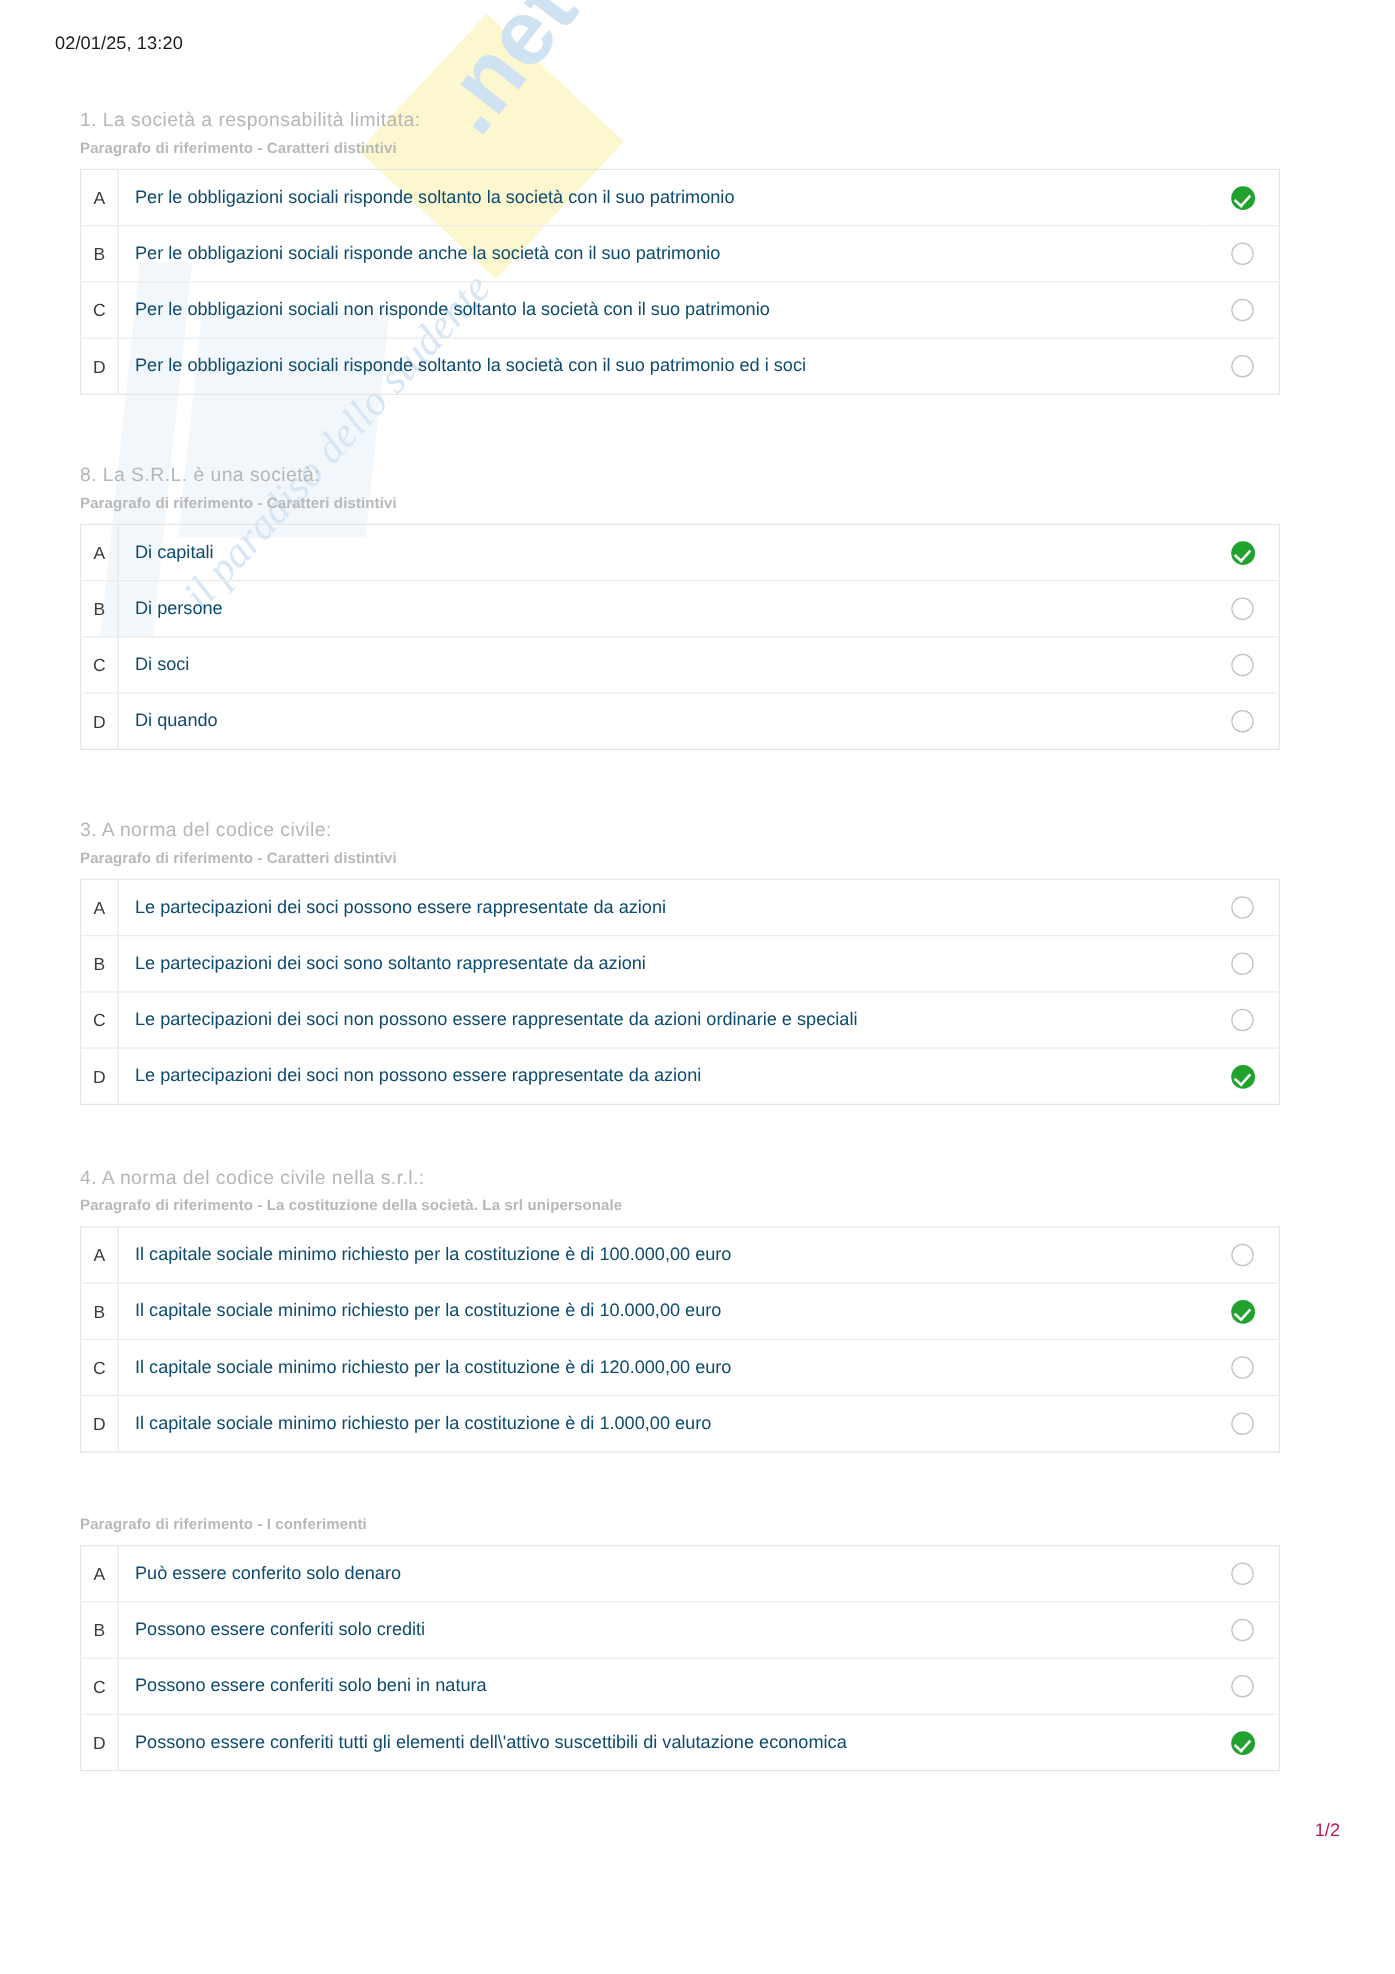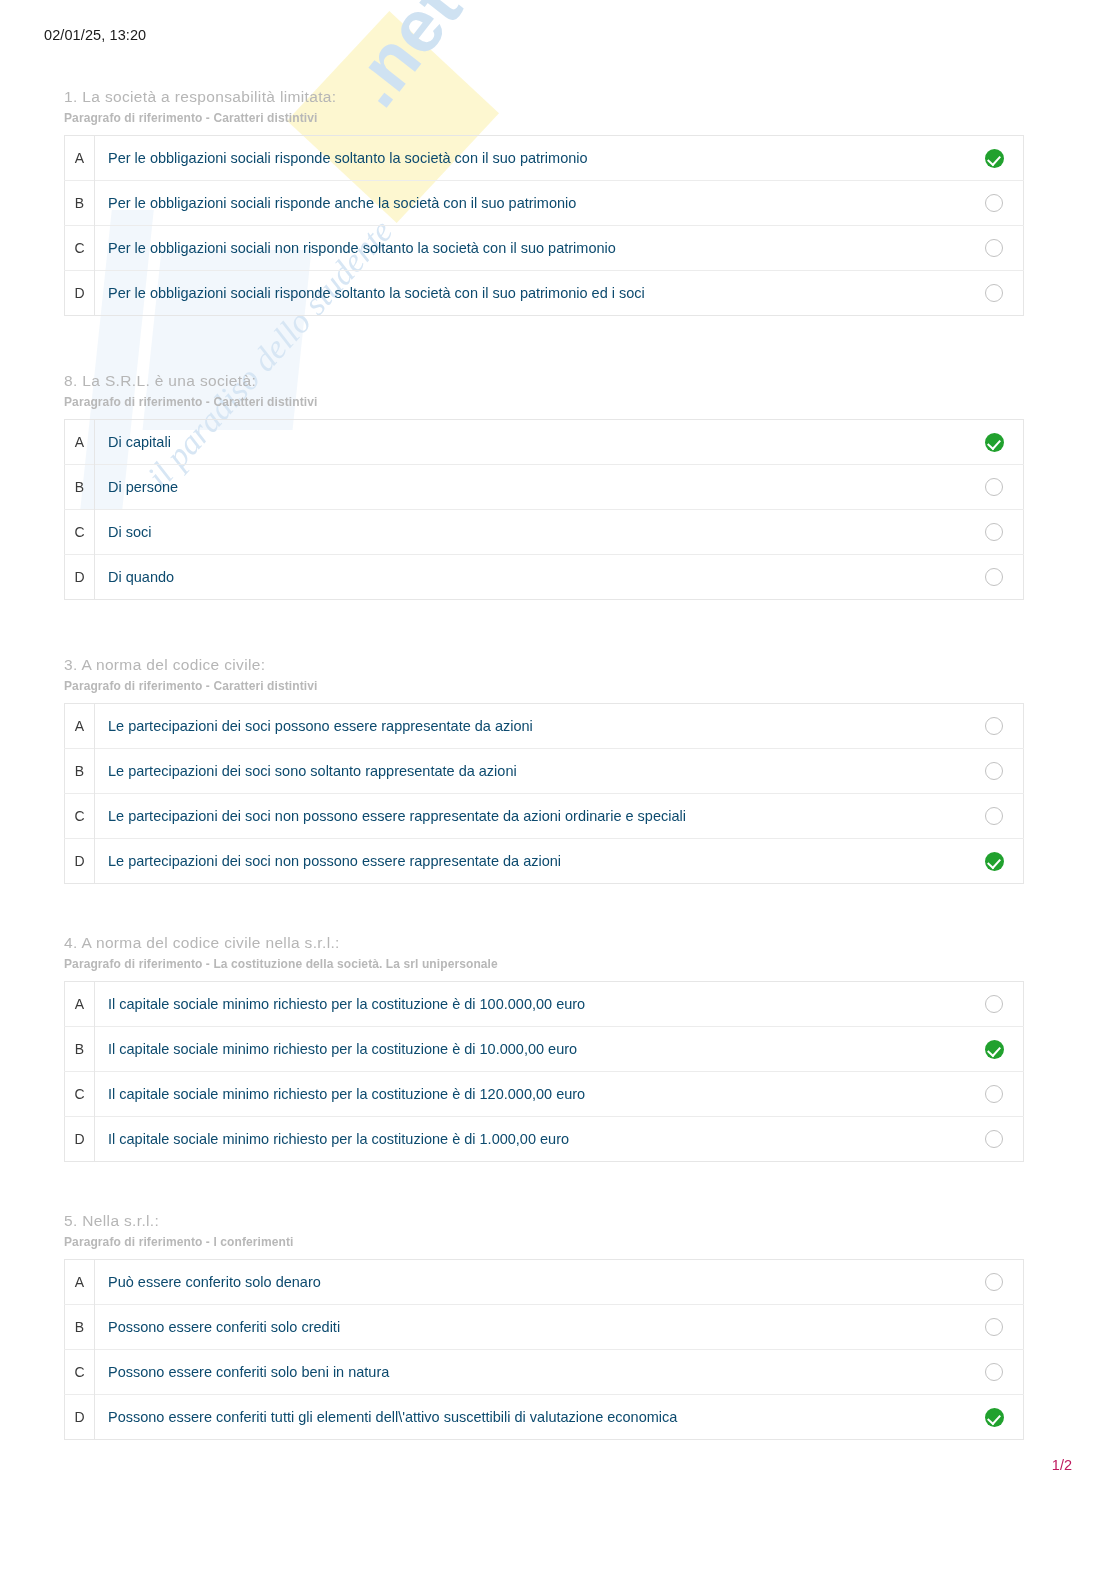--- a/index.html
+++ b/index.html
@@ -329,21 +329,20 @@
             <tr>
               <td class="letter">D</td>
               <td class="text">Il capitale sociale minimo richiesto per la costituzione è di 1.000,00 euro</td>
               <td class="mark"><span class="radio-empty"></span></td>
             </tr>
           </tbody>
         </table>
         <div class="gap-after-table"></div>
       </div>
       <div class="question-block">
-        <div class="q-title">5. Nella s.r.l.:</div>
         <div class="q-sub">Paragrafo di riferimento - I conferimenti</div>
         <table class="answers">
           <tbody>
             <tr>
               <td class="letter">A</td>
               <td class="text">Può essere conferito solo denaro</td>
               <td class="mark"><span class="radio-empty"></span></td>
             </tr>
             <tr>
               <td class="letter">B</td>

